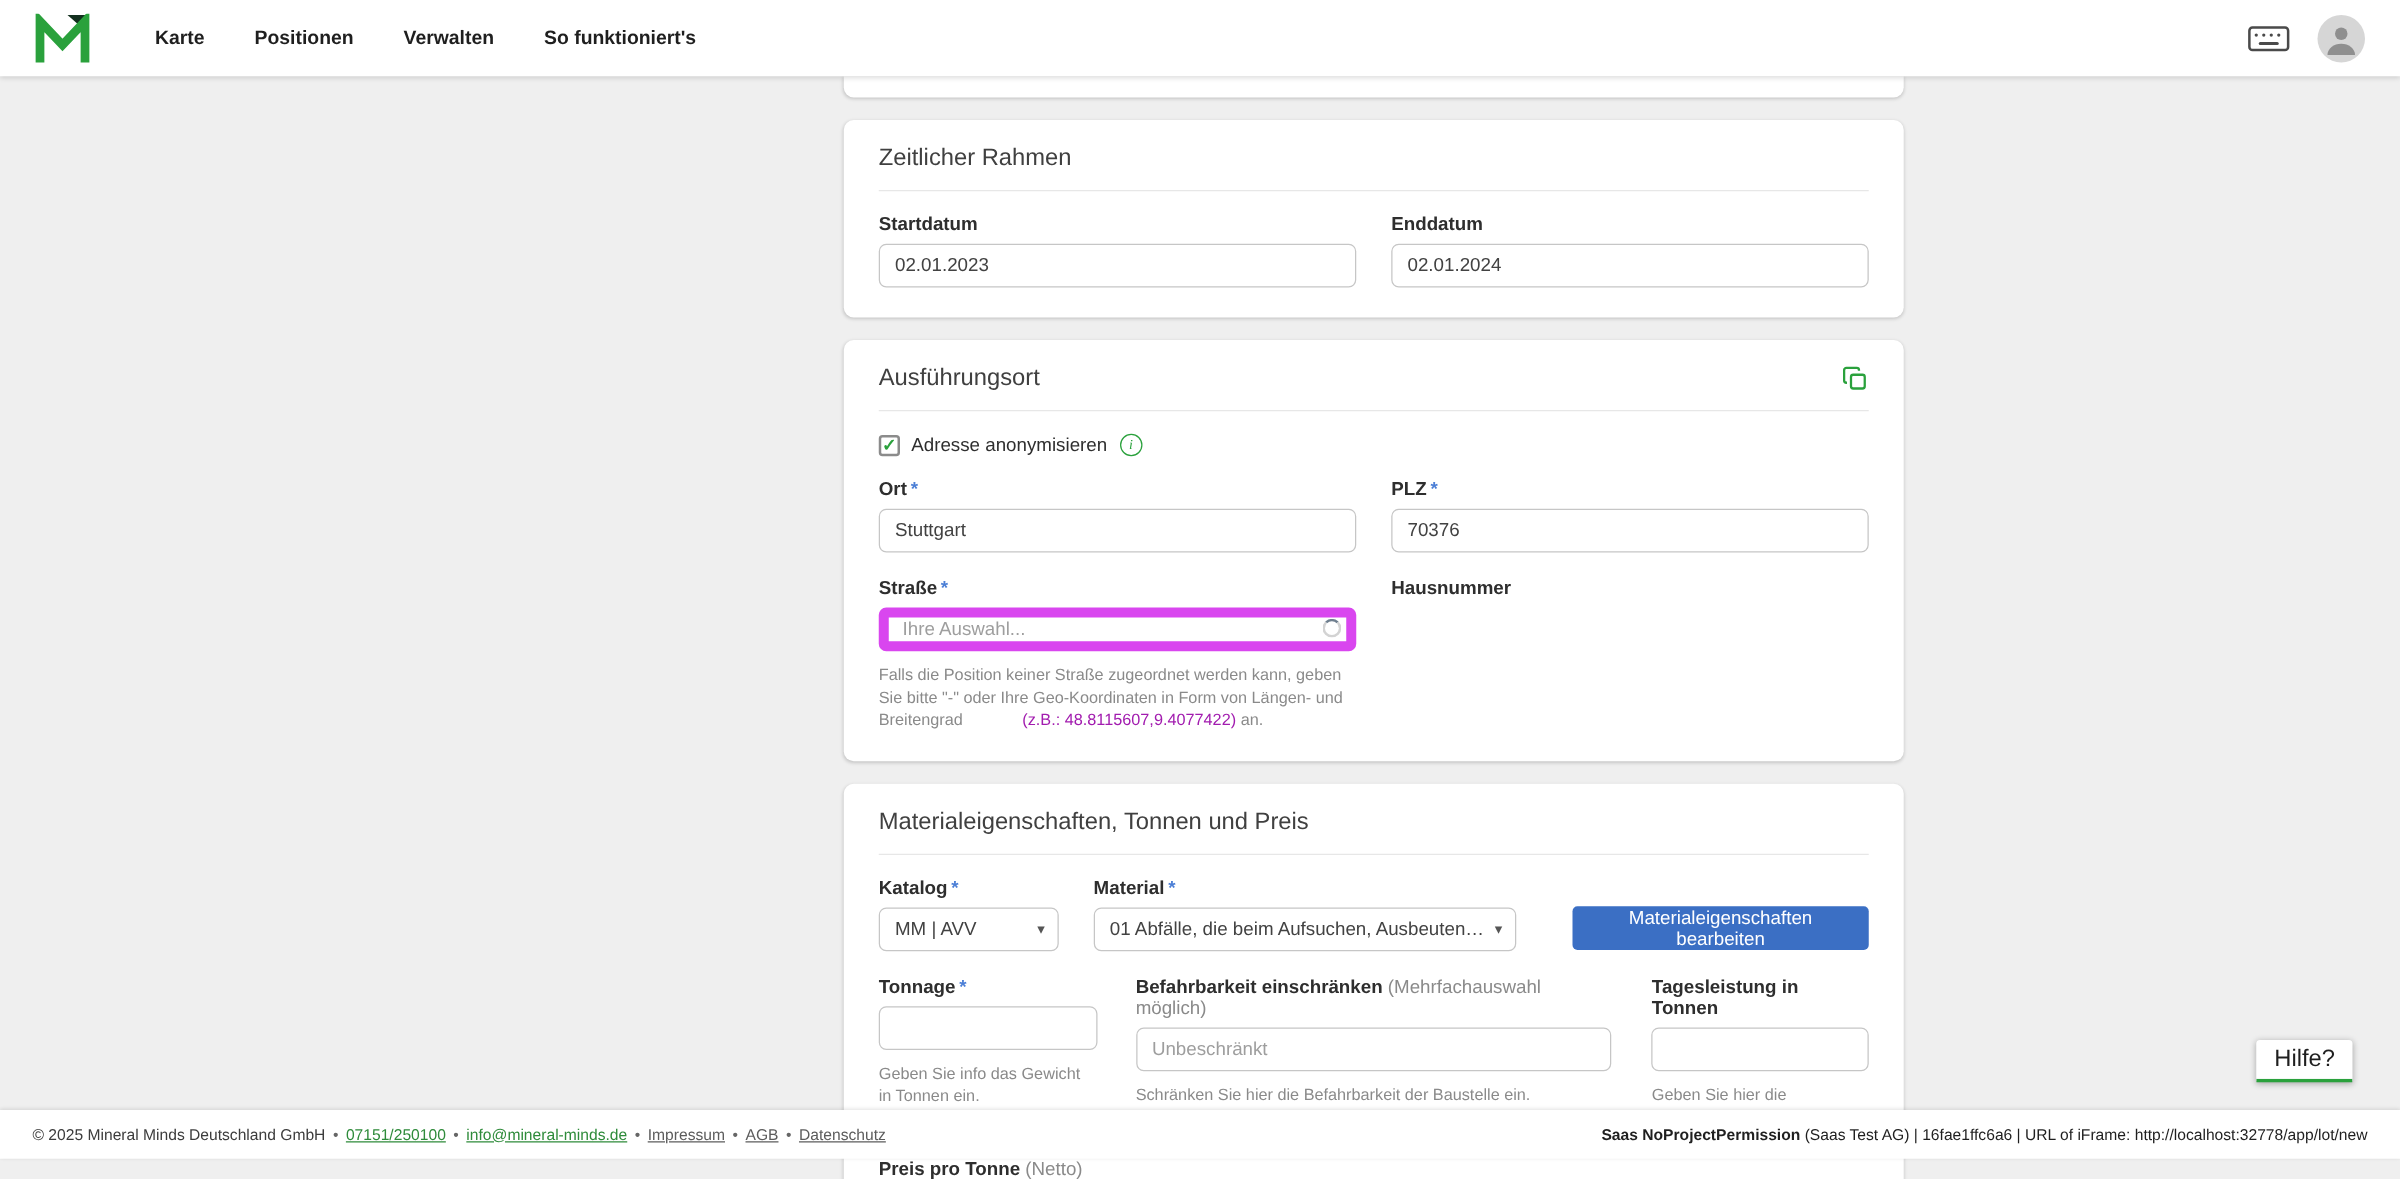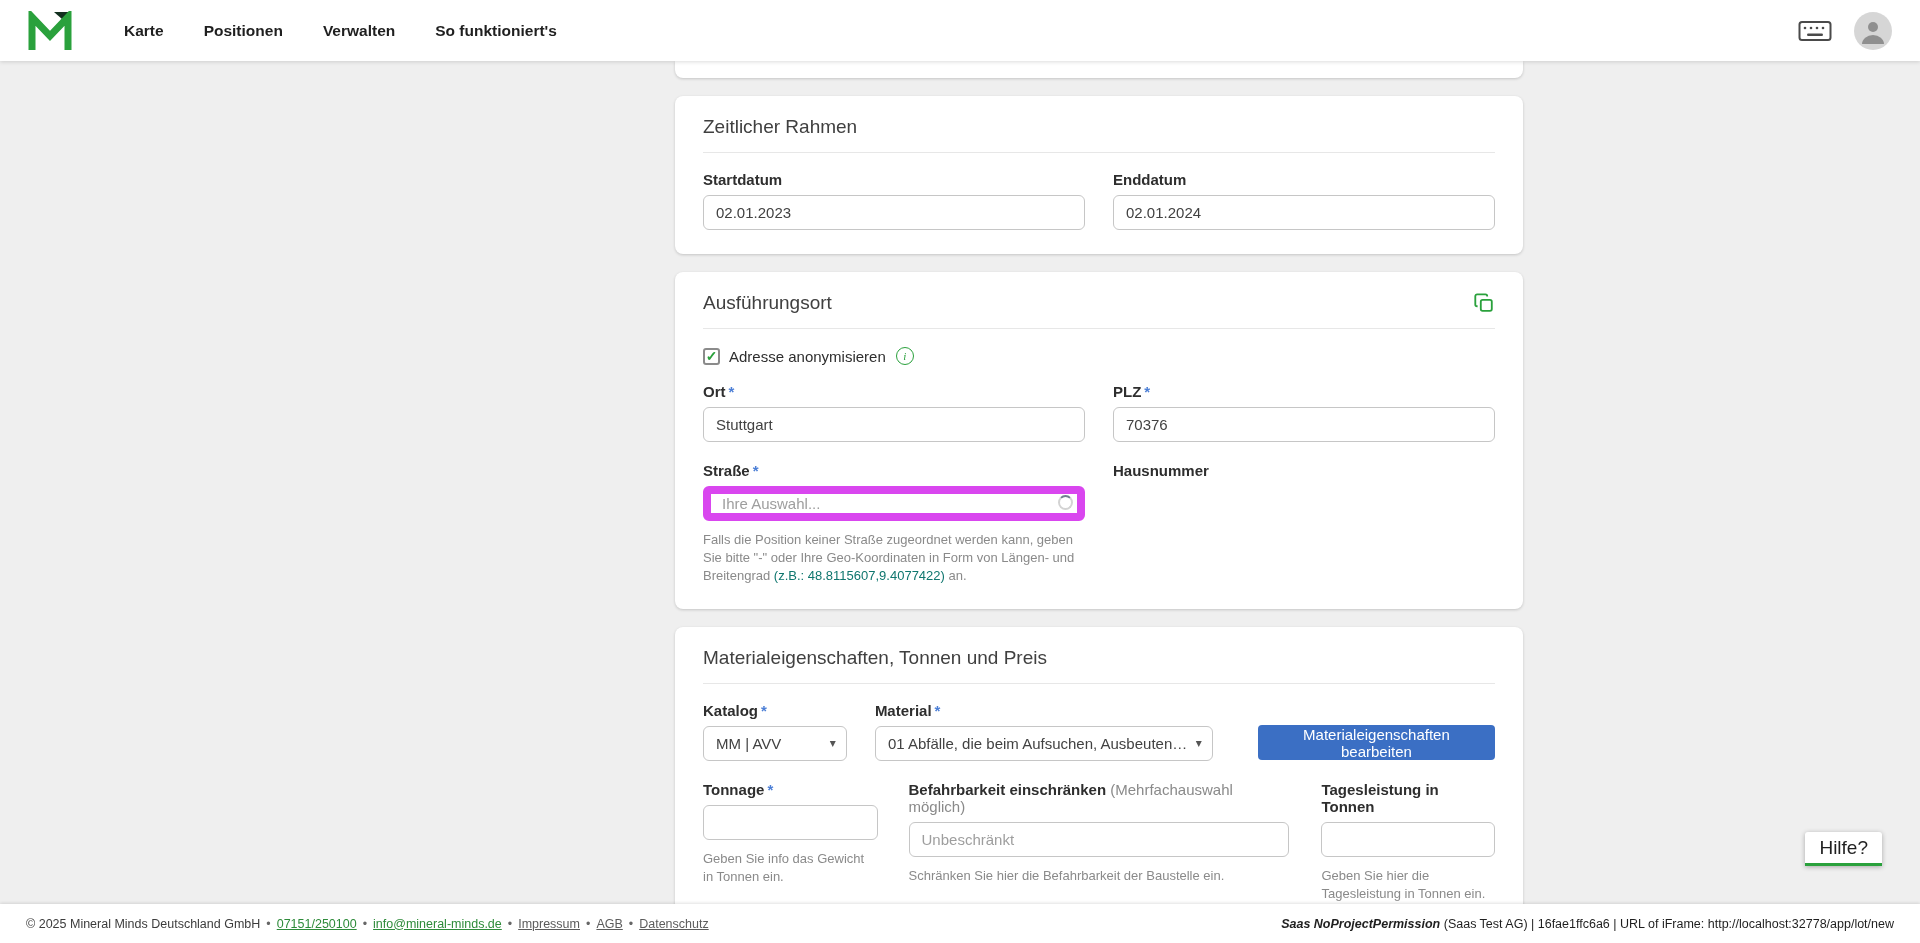--- a/index.html
+++ b/index.html
@@ -37,21 +37,21 @@
   .tb::placeholder { color:#9e9e9e; }
 
   
   .street-wrap { position:relative; }
   .tb-focus { border:8px solid #d946ef; padding:0 11px; }
   .spinner { position:absolute; right:12px; top:9px; width:15px; height:15px; border-radius:50%;
              border:2px solid #d3d3d3; border-top-color:#6f7f8f; animation:spin 1s linear infinite; }
   @keyframes spin { to { transform:rotate(360deg); } }
 
   .helper { font-size:13px; line-height:1.38; color:#8a8a8a; margin-top:10px; }
-  .helper .ex { color:#0f766e; }
+  .helper .ex { color:#a21caf;margin-left:44px; }
 
   
   .check-row { display:flex; align-items:center; margin-bottom:18px; }
   .checkbox { width:17px; height:17px; border:2px solid #8b8b8b; border-radius:3px; background:#fff;
               display:flex; align-items:center; justify-content:center; cursor:pointer; }
   .checkbox .mark { color:#2aa13c; font-size:14px; font-weight:bold; line-height:1; }
   .check-label { font-size:15px; color:#2e2e2e; margin-left:9px; }
   .info-icon { width:18px; height:18px; border:1.5px solid #2aa13c; border-radius:50%; color:#2aa13c;
                font-size:11px; font-style:italic; font-family:"Liberation Serif", serif;
                display:flex; align-items:center; justify-content:center; margin-left:10px; cursor:pointer; }
@@ -78,29 +78,29 @@
   .f-tages { width:174px; margin-left:32px; }
   .mat-row3 { margin-top:24px; }
   .card-material { min-height:520px; }
 
   
   .help-btn { position:fixed; right:38px; bottom:77px; background:#fff; padding:5px 14px 4px;
               font-size:19px; color:#1f1f1f; border-radius:3px 3px 0 0; border-bottom:3px solid #2aa13c;
               box-shadow:0 1px 5px rgba(0,0,0,.3); cursor:pointer; z-index:30; }
 
   
-  .footer { position:fixed; bottom:0; left:0; width:1920px; height:39px; background:#fff;
+  .footer { position:fixed; bottom:16px; left:0; width:1920px; height:39px; background:#fff;
             box-shadow:0 -1px 3px rgba(0,0,0,.12); display:flex; align-items:center;
             justify-content:space-between; padding:0 26px; font-size:12.5px; color:#3c3c3c; z-index:25; }
   .foot-left { display:flex; align-items:center; white-space:nowrap; }
   .sep { margin:0 6px; color:#666; }
   .link-green { color:#2e8b3a; text-decoration:underline; cursor:pointer; }
   .link-gray { color:#5c5c5c; text-decoration:underline; cursor:pointer; }
   .foot-right { white-space:nowrap; color:#1f1f1f; }
-  .foot-right b { font-weight:bold;font-style:italic; }
+  .foot-right b { font-weight:bold; }
 </style>
 </head>
 <body>
 
 <div class="navbar">
   <svg class="logo" viewBox="0 0 44 40">
     <polygon points="26,1 43,1 43,16" fill="#13301f"></polygon>
     <path d="M4 39 V6 L22 25 L40 6 V39" fill="none" stroke="#2aa13c" stroke-width="7"></path>
   </svg>
   <div class="nav-links">

